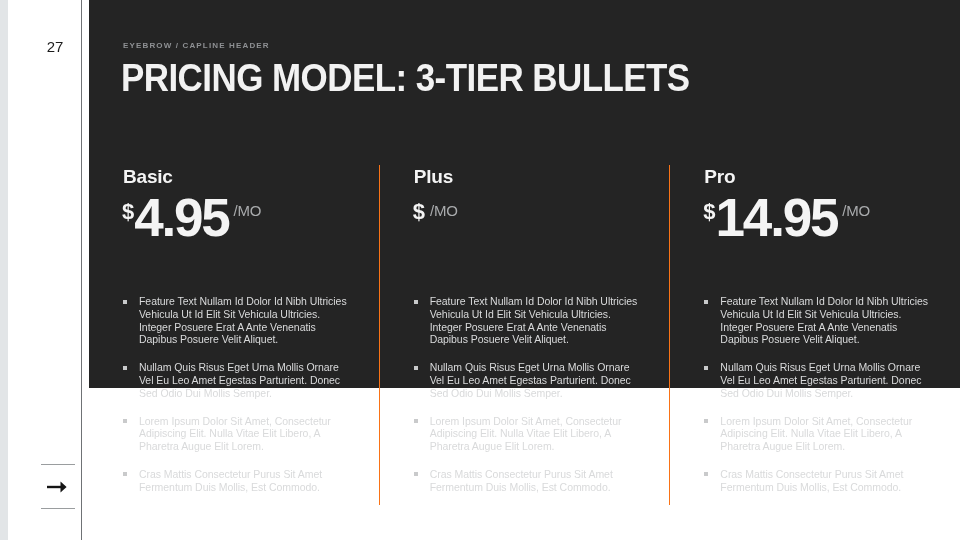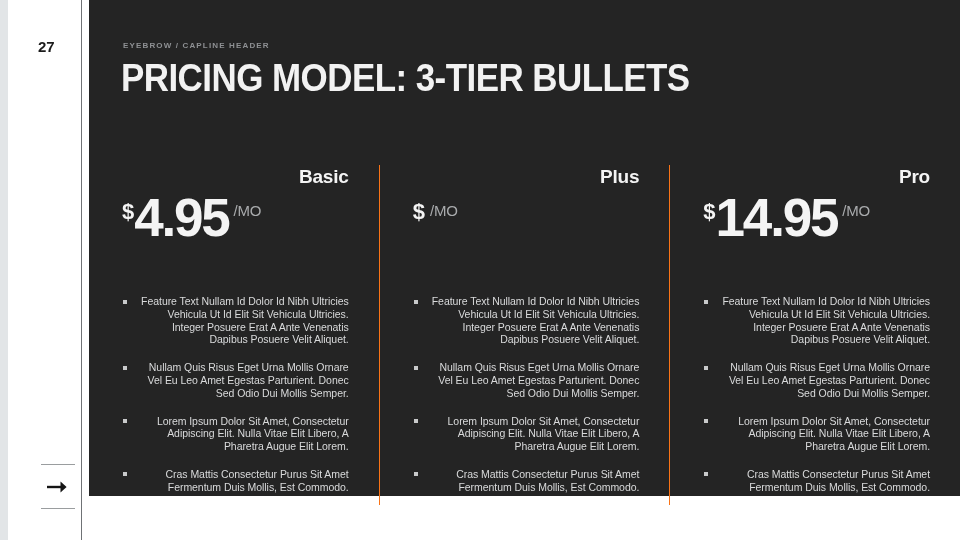--- a/index.html
+++ b/index.html
@@ -36,23 +36,23 @@
   .rail-line {
     position: absolute;
     left: 73px; top: 0;
     width: 1px; height: 540px;
     background: #6f7275;
   }
   .page-number {
     position: absolute;
     left: 30px; top: 38px;
     width: 34px;
-    text-align: left;
+    text-align: center;
     font-size: 15px;
-    font-weight: bold;
+    font-weight: normal;
     color: #1b1b1b;
     letter-spacing: -0.2px;
   }
   .nav-arrow {
     position: absolute;
     left: 33px; top: 464px;
     width: 34px; height: 45px;
     box-sizing: border-box;
     border-top: 1.5px solid #9a9d9f;
     border-bottom: 1.5px solid #9a9d9f;
@@ -60,21 +60,21 @@
     align-items: center;
     justify-content: center;
     cursor: pointer;
   }
   .nav-arrow svg { display: block; }
 
   
   .stage {
     position: absolute;
     left: 89px; top: 0;
-    width: 871px; height: 496px;
+    width: 871px; height: 388px;
     background: #242424;
   }
 
   .eyebrow {
     position: absolute;
     left: 34px; top: 41px;
     font-size: 8px;
     font-weight: bold;
     letter-spacing: 1.15px;
     color: #8e9093;
@@ -99,21 +99,20 @@
     position: absolute;
     left: 0; top: 165px;
     width: 871px; height: 340px;
     display: flex;
   }
   .col {
     position: relative;
     flex: 1 1 0;
     padding: 0 30px 0 34px;
     box-sizing: border-box;
-    text-align: right;
   }
   .col + .col {
     border-left: 1px solid #f97316;
   }
   .tier-name {
     font-size: 19px;
     font-weight: bold;
     color: #f4f4f4;
     letter-spacing: -0.2px;
     margin: 0 0 2px 0;

